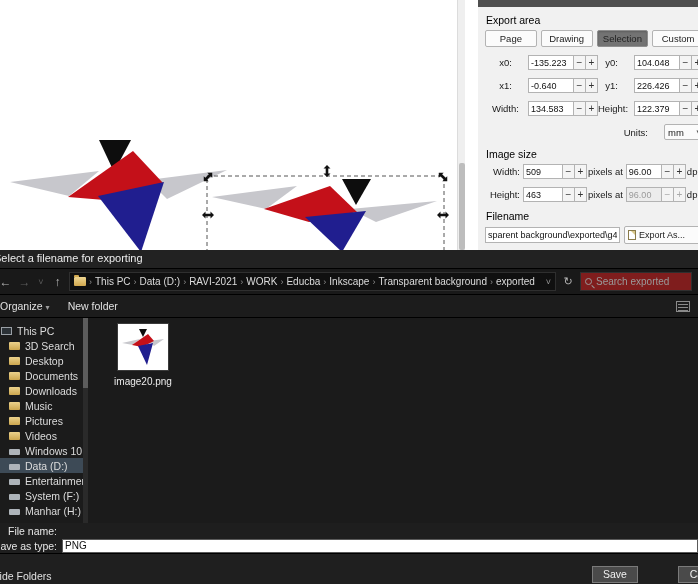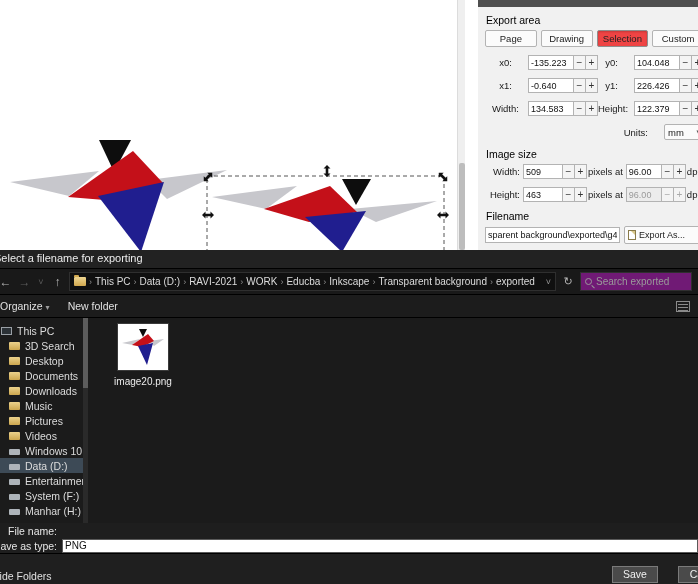--- a/index.html
+++ b/index.html
@@ -13,21 +13,21 @@
   .vscroll .thumb { position:absolute; left:1px; top:163px; width:6px; height:87px; background:#bdbdbd; border-radius:2px; }
 
   .panel { position:absolute; left:478px; top:0; width:233px; height:250px; background:#f1f1f1;
     font-size:10px; color:#1a1a1a; }
   .panel-topbar { height:7px; background:#4f4f4f; }
   .panel-body { padding:5px 7px 0 7px; }
   .sec-label { font-size:10.5px; color:#000; margin:2px 0 4px 1px; }
   .btn-row { display:flex; gap:4px; justify-content:center; margin-bottom:8px; }
   .pbtn { width:52px; height:17px; background:#fbfbfb; border:1px solid #b3b3b3; border-radius:2px;
     font-size:9.5px; color:#222; text-align:center; line-height:15px; }
-  .pbtn.active { background:#ef4444; border-color:#8f8f8f; box-shadow:inset 0 1px 2px rgba(0,0,0,.18); }
+  .pbtn.active { background:#737373; border-color:#8f8f8f; box-shadow:inset 0 1px 2px rgba(0,0,0,.18); }
   .coord-row { display:flex; align-items:center; justify-content:flex-end; margin-bottom:8px; }
   .clabel { width:36px; text-align:right; padding-right:16px; font-size:9.5px; }
   .spin { display:flex; align-items:center; }
   .spin input { width:46px; height:15px; border:1px solid #b3b3b3; background:#fff; font-size:9px;
     font-family:"Liberation Sans",sans-serif; padding:0 2px; color:#111; }
   .sb { width:12px; height:15px; background:#f4f4f4; border:1px solid #b3b3b3; border-left:none;
     font-size:10px; line-height:13px; text-align:center; color:#333; font-weight:normal; display:inline-block; }
   .spin.disabled input { background:#ececec; color:#9a9a9a; }
   .spin.disabled .sb { color:#aaa; }
   .units-row { display:flex; align-items:center; justify-content:flex-end; margin:2px 0 8px 0; }
@@ -50,21 +50,21 @@
   .dlg-title { height:18px; background:#222; font-size:11px; color:#ececec; padding:2px 0 0 2px; }
   .addr-row { height:26px; background:#191919; border-top:1px solid #000; display:flex; align-items:center; padding:0 6px; gap:4px; }
   .nav-ic { font-size:12px; color:#b9b9b9; width:15px; text-align:center; }
   .nav-ic.dim { color:#5d5d5d; }
   .nav-ic.small { font-size:9px; width:10px; }
   .crumbbar { flex:1; height:19px; background:#101010; border:1px solid #2f2f2f; display:flex;
     align-items:center; padding:0 4px; gap:3px; font-size:10px; color:#dcdcdc; overflow:hidden; white-space:nowrap; }
   .crumb-sep { color:#8f8f8f; font-size:9px; }
   .crumbbar .dd { margin-left:auto; color:#9a9a9a; font-size:9px; }
   .refresh { width:16px; text-align:center; color:#b9b9b9; font-size:11px; }
-  .searchbox { width:112px; height:19px; background:#701a75; border:1px solid #2f2f2f; display:flex;
+  .searchbox { width:112px; height:19px; background:#7f1d1d; border:1px solid #2f2f2f; display:flex;
     align-items:center; gap:4px; padding:0 4px; font-size:10px; color:#9a9a9a; }
   .mag { width:7px; height:7px; border:1px solid #9a9a9a; border-radius:50%; position:relative; flex:none; }
   .mag::after { content:""; position:absolute; left:6px; top:6px; width:4px; height:1px; background:#9a9a9a;
     transform:rotate(45deg); transform-origin:0 0; }
   .folder-ic { width:12px; height:9px; background:linear-gradient(#eed591,#d2a94f); border-radius:1px; position:relative; flex:none; }
   .folder-ic::before { content:""; position:absolute; left:0; top:-2px; width:5px; height:2px; background:#d2a94f; border-radius:1px 1px 0 0; }
 
   .tool-row { height:23px; background:#1c1c1c; border-top:1px solid #000; display:flex; align-items:center;
     padding:0 8px; gap:18px; font-size:10.5px; color:#e0e0e0; }
   .tool-dd { font-size:8px; color:#9a9a9a; margin-left:3px; }
@@ -93,21 +93,21 @@
   .fn-row, .ft-row { height:15px; display:flex; align-items:center; background:#1e1e1e; font-size:10.5px; }
   .fn-row .lab, .ft-row .lab { width:70px; text-align:right; padding-right:5px; color:#e6e6e6; }
   .fn-input, .ft-input { flex:1; height:14px; background:#fff; border:1px solid #5a5a5a; color:#111;
     font-size:10px; display:flex; align-items:center; padding:0 2px; }
   .fn-input .sel { background:#0078d7; color:#fff; padding:0 1px; }
 
   .bottom-bar { height:32px; background:#1f1f1f; border-top:1px solid #000; position:relative; font-size:10.5px; }
   .hide-folders { position:absolute; left:0; top:16px; color:#e0e0e0; }
   .dlg-btn { position:absolute; top:12px; height:17px; background:#4a4a4a; border:1px solid #7a7a7a;
     color:#f0f0f0; font-size:10.5px; text-align:center; line-height:15px; }
-  .btn-save { left:620px; width:46px; }
+  .btn-save { left:600px; width:46px; }
   .btn-cancel { left:686px; width:56px; }
 </style>
 </head>
 <body>
 
 <div id="root">
 
   <div class="canvas">
     <svg width="457" height="250" viewBox="0 0 457 250">
 

